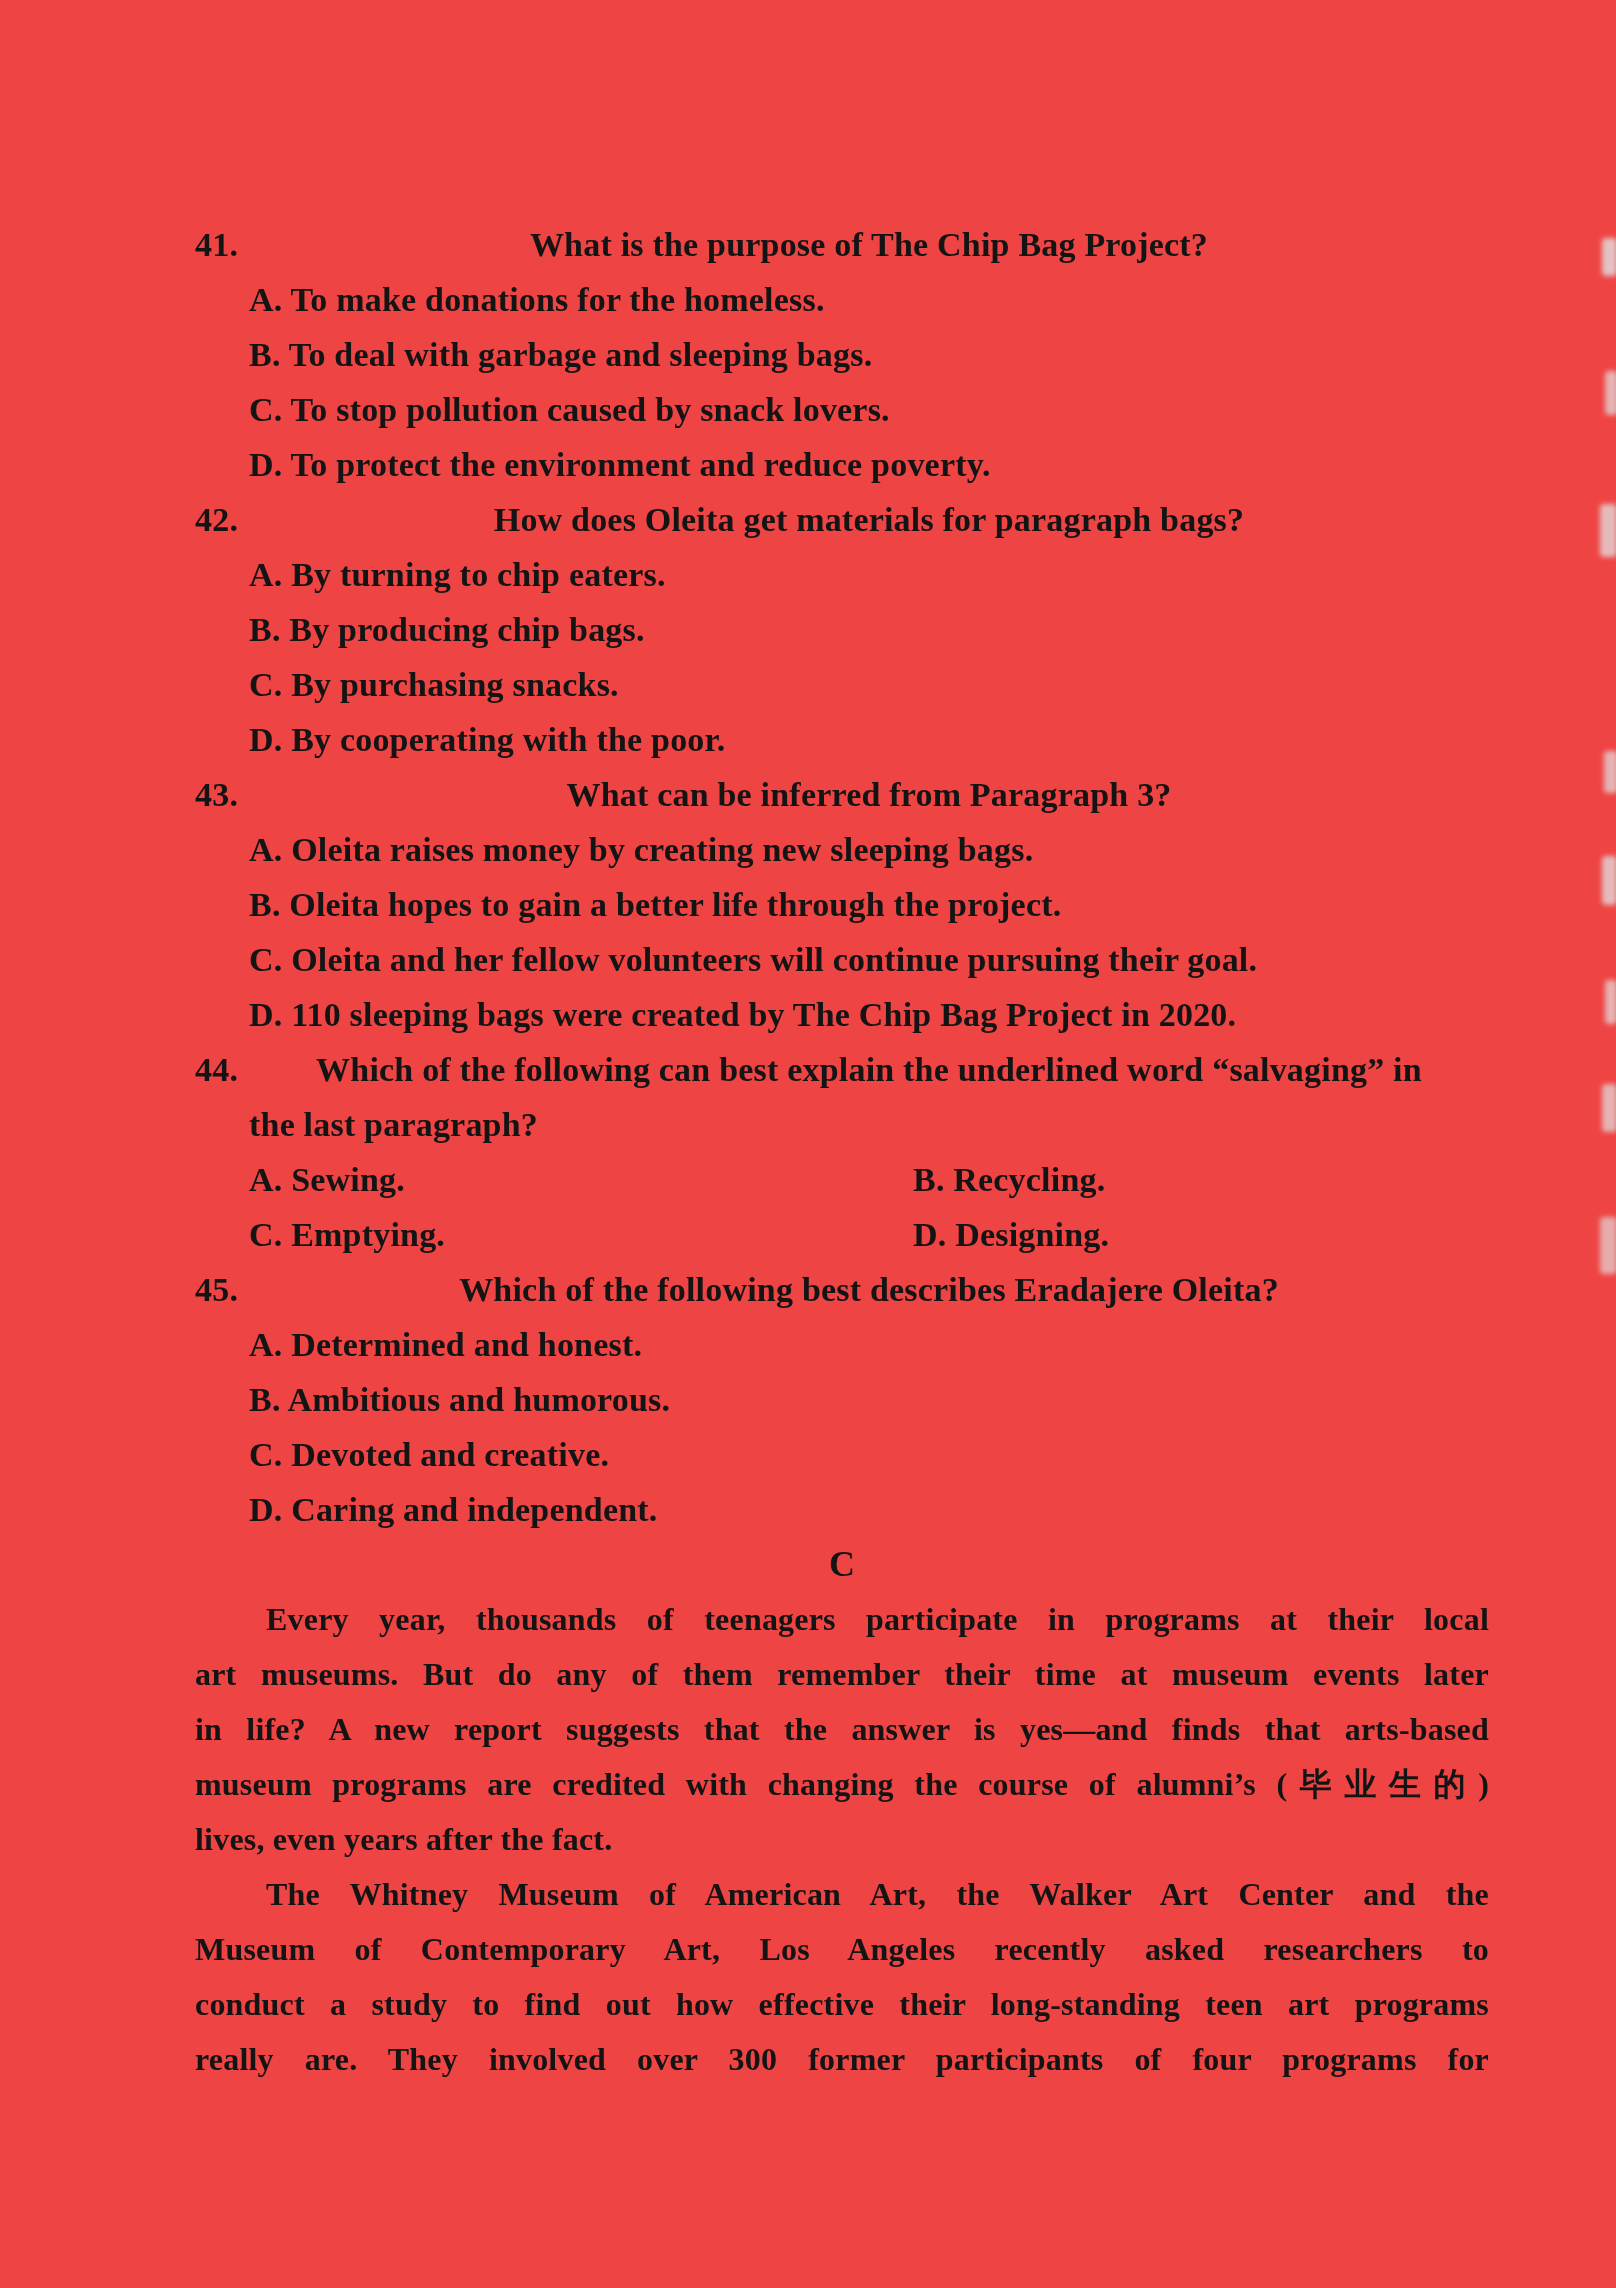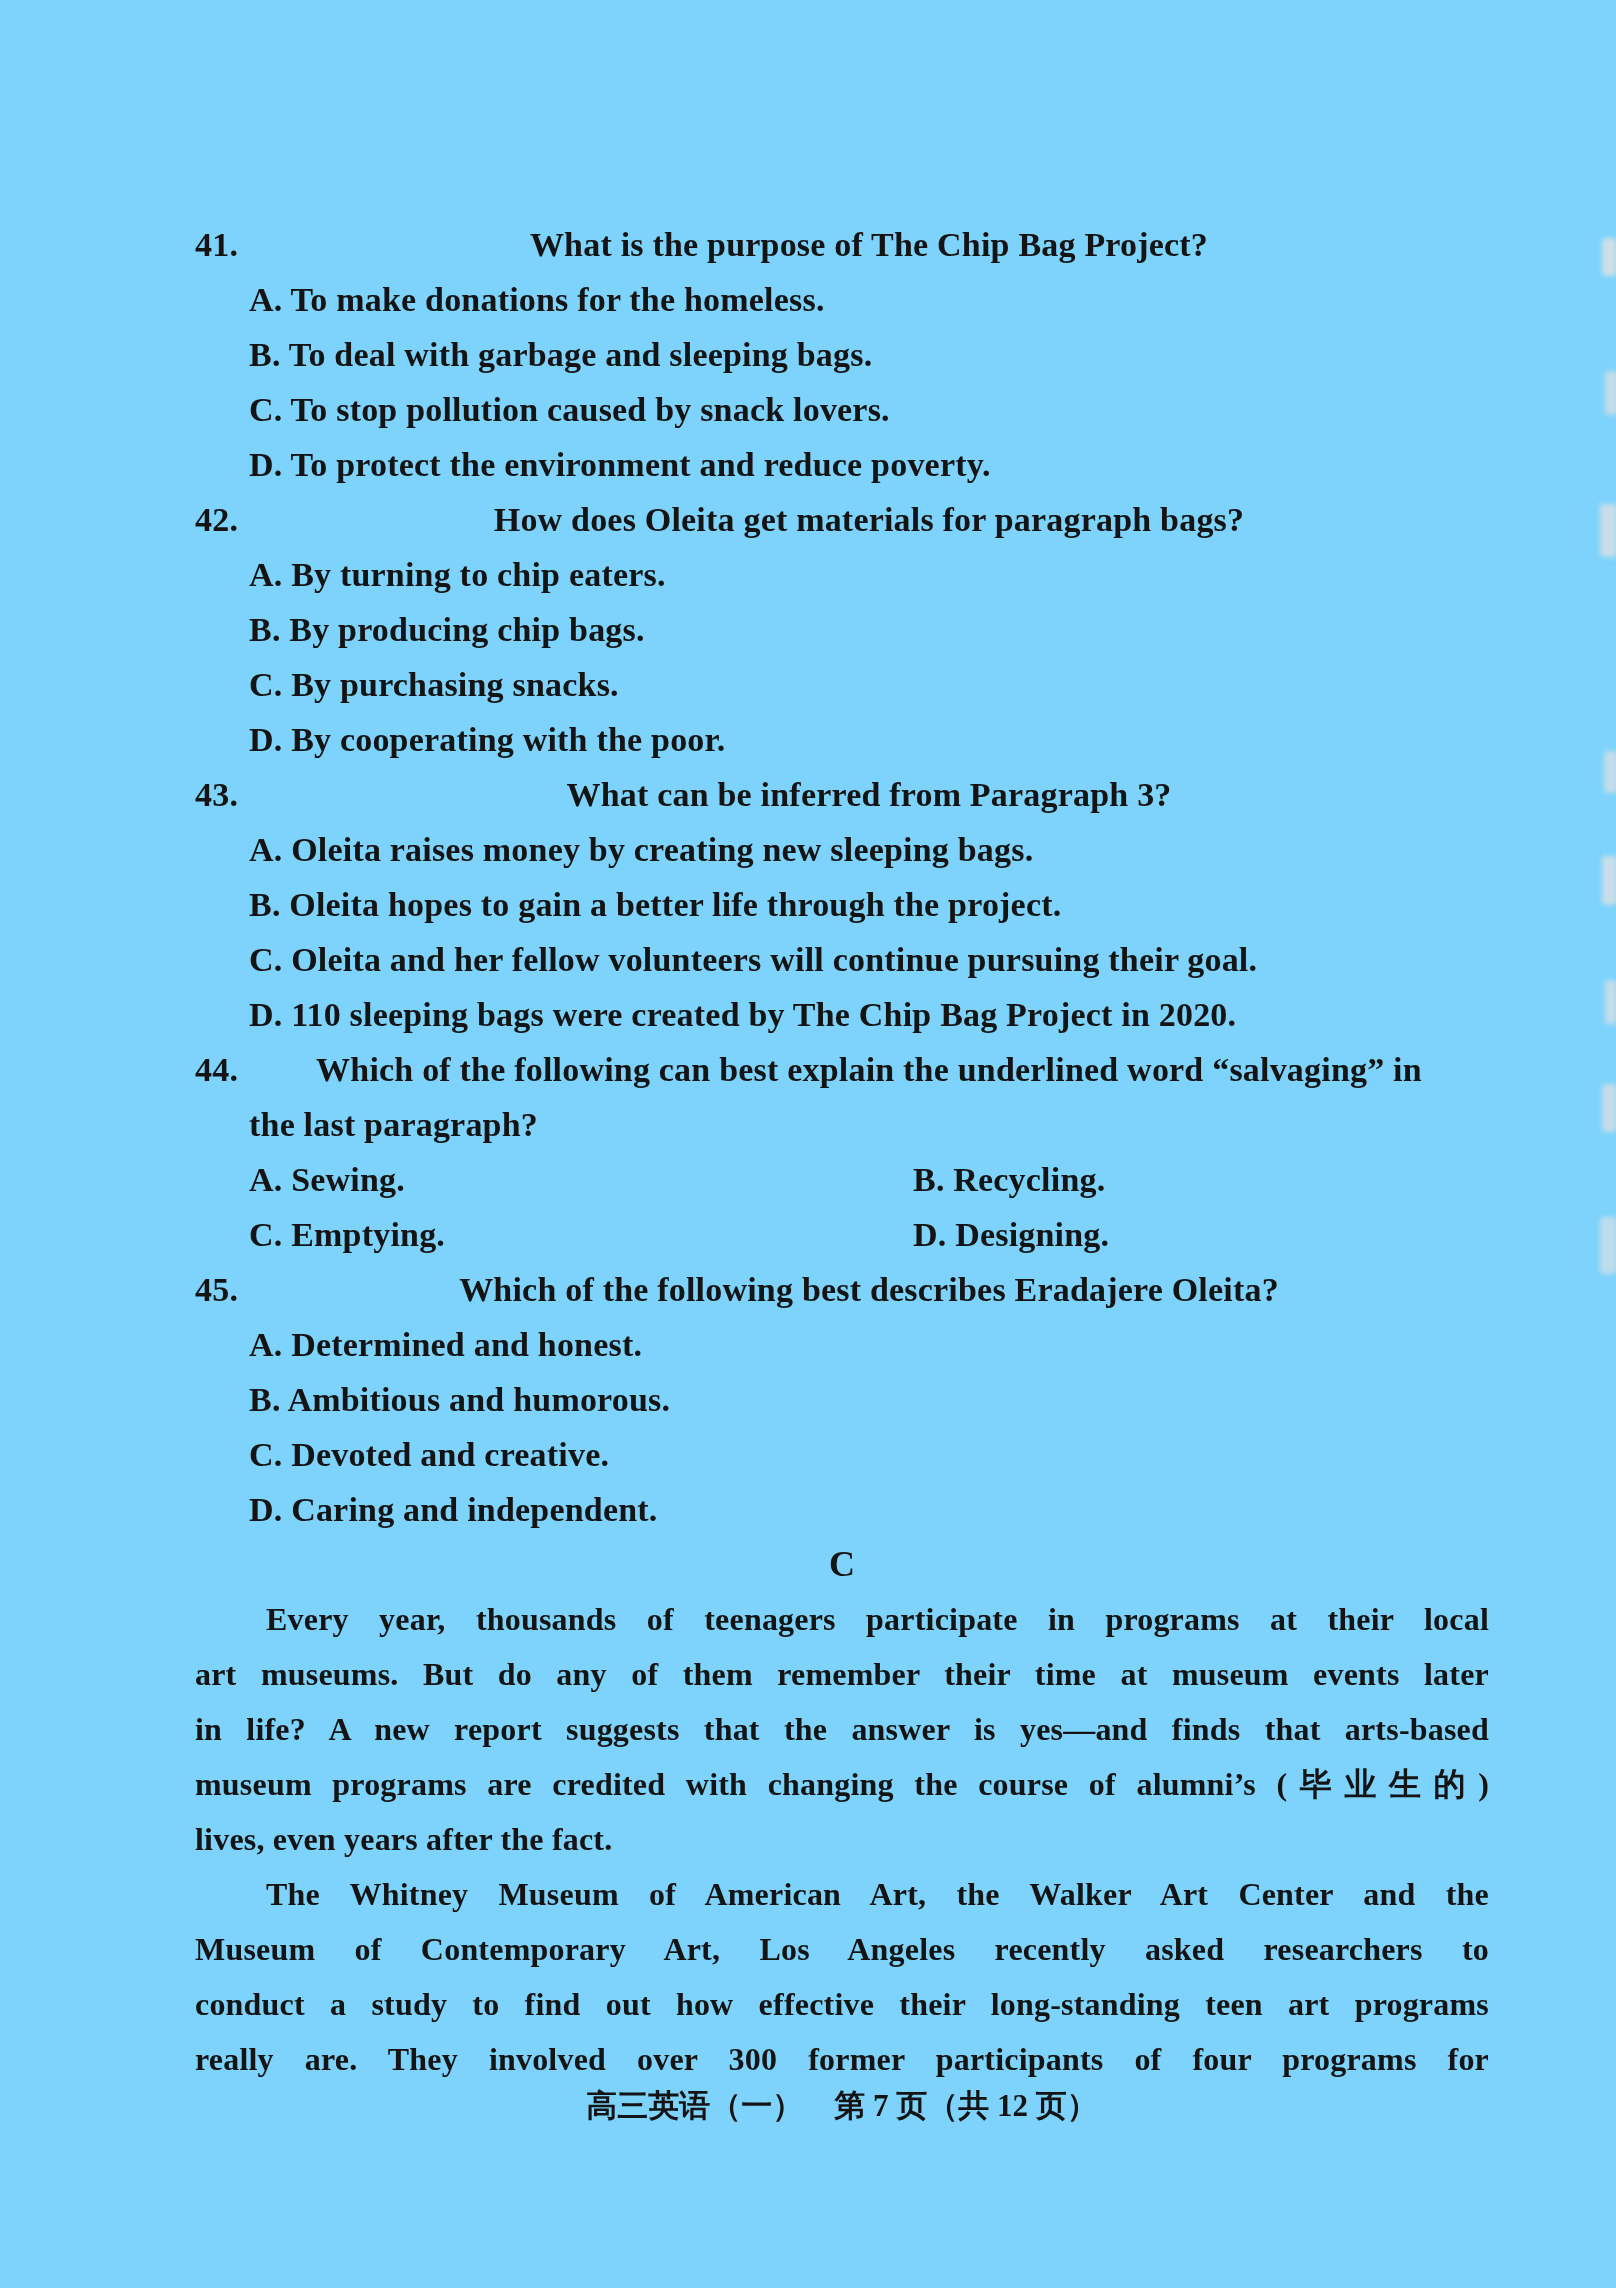--- a/index.html
+++ b/index.html
@@ -4,21 +4,21 @@
 <style>
   html, body {
     margin: 0;
     padding: 0;
     background: #ffffff;
   }
   .page {
     position: relative;
     width: 1617px;
     height: 2288px;
-    background: #7dd3fc;
+    background: #ef4444;
     overflow: hidden;
     font-family: "Liberation Serif", serif;
     font-weight: 700;
     color: #141414;
     -webkit-font-smoothing: antialiased;
   }
   .content {
     position: absolute;
     left: 195px;
     top: 217px;
@@ -132,21 +132,20 @@
     <div class="line pline just">museum programs are credited with changing the course of alumni’s (毕业生的)</div>
     <div class="line pline">lives, even years after the fact.</div>
 
     <div class="line pline just indent">The Whitney Museum of American Art, the Walker Art Center and the</div>
     <div class="line pline just">Museum of Contemporary Art, Los Angeles recently asked researchers to</div>
     <div class="line pline just">conduct a study to find out how effective their long-standing teen art programs</div>
     <div class="line pline just">really are. They involved over 300 former participants of four programs for</div>
 
   </div>
 
-  <div class="footer">高三英语（一）　第 7 页（共 12 页）</div>
 
   <div class="bleed" style="left:1602px; top:238px;  width:15px; height:38px; opacity:.8;"></div>
   <div class="bleed" style="left:1605px; top:371px;  width:13.3px; height:44px; opacity:.7;"></div>
   <div class="bleed" style="left:1600px; top:504px;  width:17px; height:53px; opacity:.75;"></div>
   <div class="bleed" style="left:1604px; top:751px;  width:14.3px; height:42px; opacity:.7;"></div>
   <div class="bleed" style="left:1602px; top:856px;  width:15px; height:49px; opacity:.75;"></div>
   <div class="bleed" style="left:1605px; top:980px; width:12.4px; height:44px; opacity:.7;"></div>
   <div class="bleed" style="left:1602px; top:1084px; width:15px; height:48px; opacity:.7;"></div>
   <div class="bleed" style="left:1600px; top:1217px; width:17px; height:57px; opacity:.65;"></div>
 </div>

